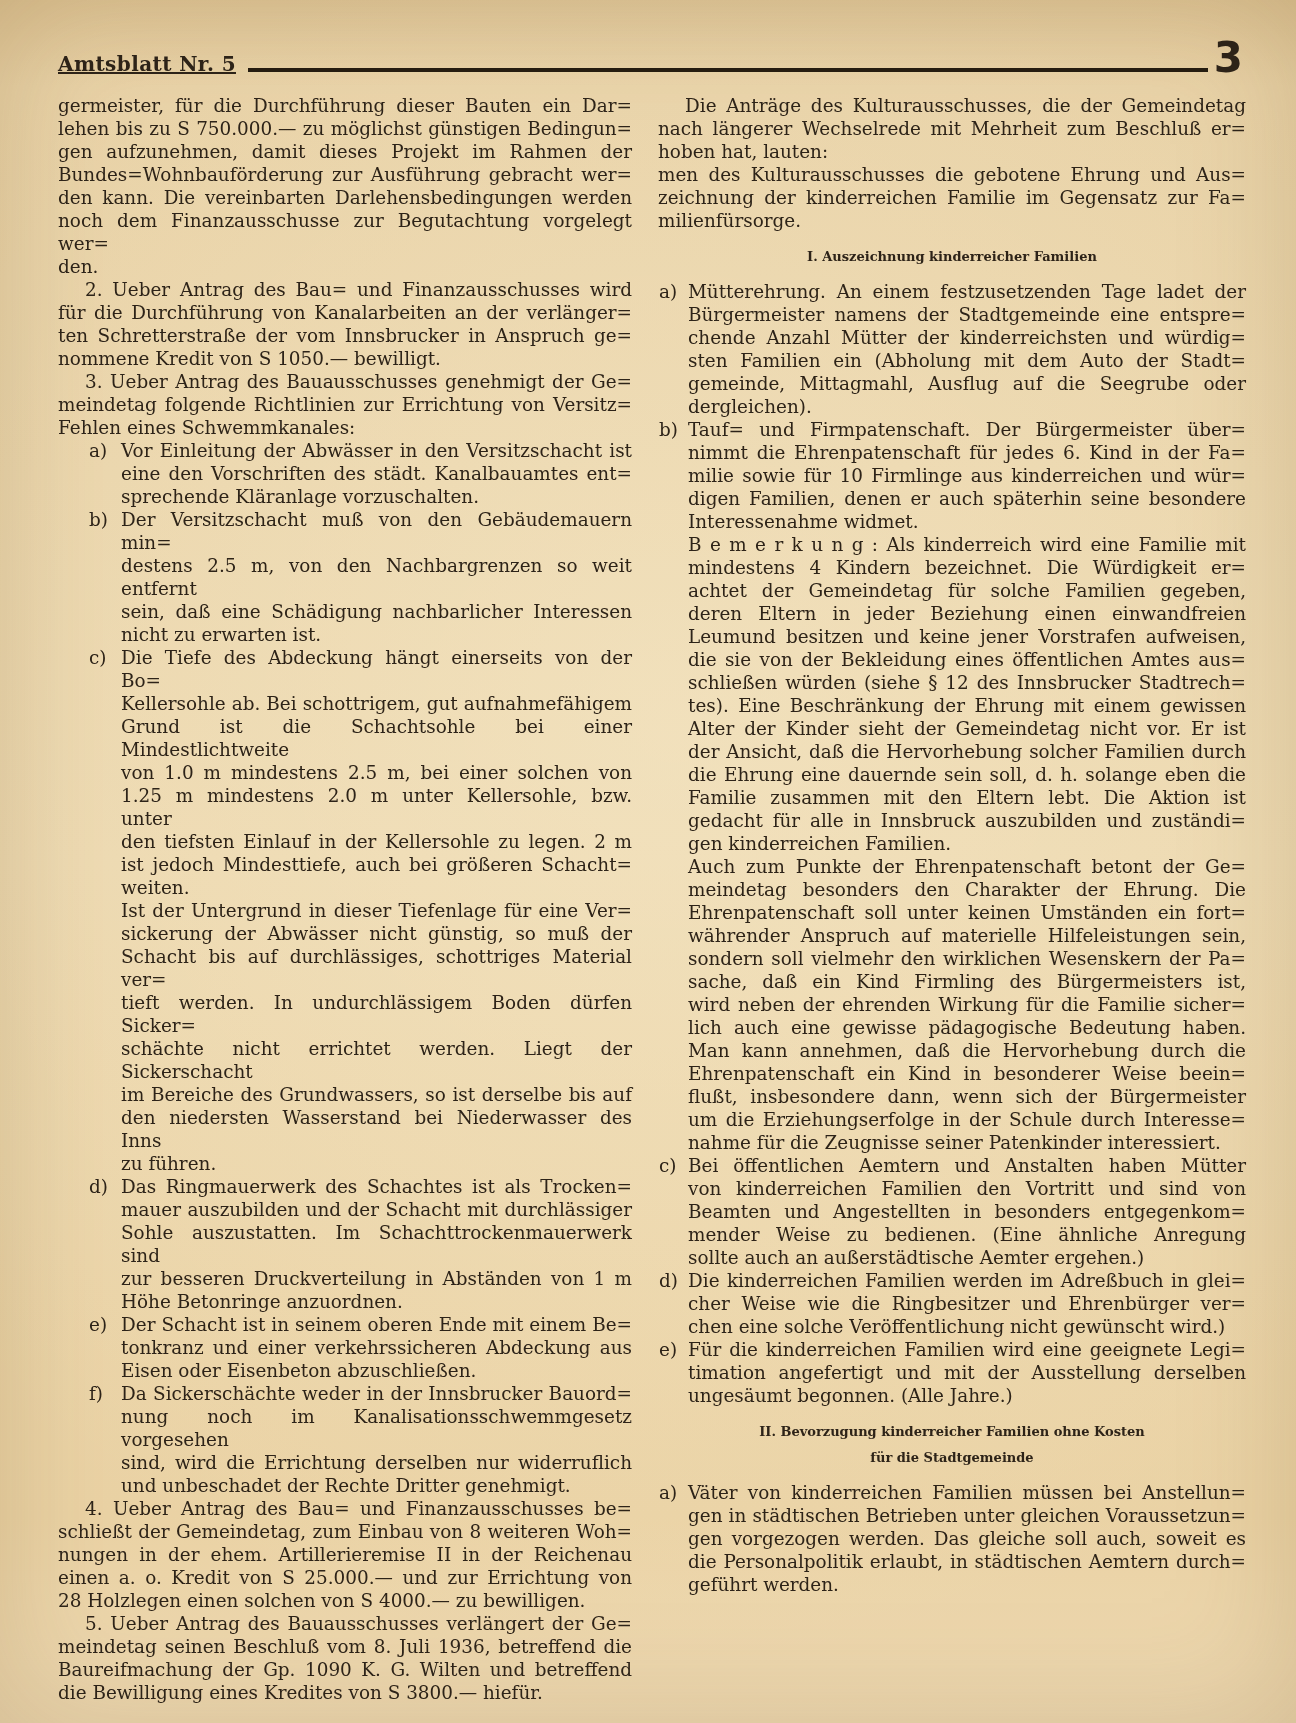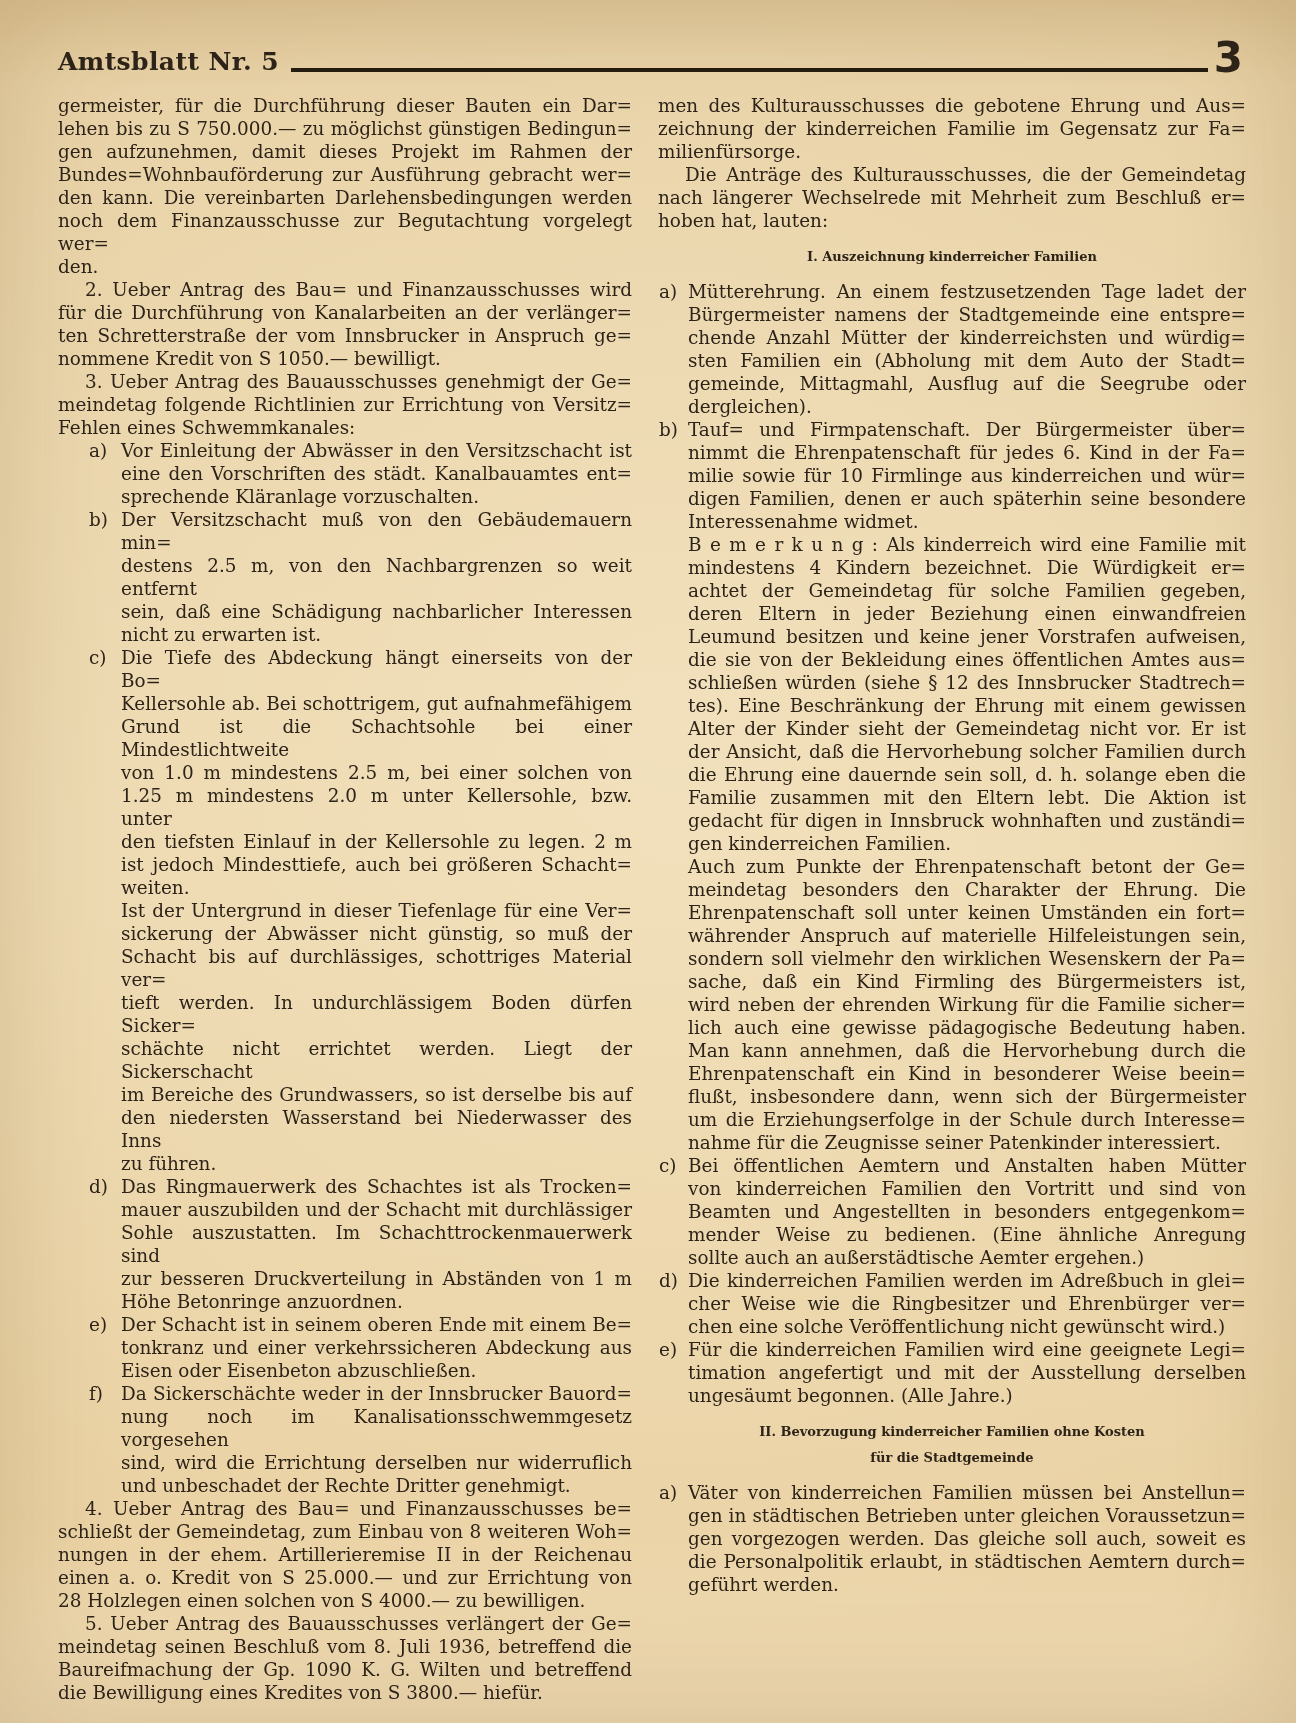--- a/index.html
+++ b/index.html
@@ -18,23 +18,24 @@
       linear-gradient(180deg, #e0c697 0%, #e8d1a5 5%, #ecd7ad 50%, #ead2a4 88%, #eed9b2 100%);
     box-shadow: inset 0 0 120px rgba(120, 88, 38, 0.22);
   }
   .header {
     display: flex;
     align-items: flex-end;
     padding: 40px 52px 0 58px;
   }
   .masthead {
     font-weight: bold;
-    font-size: 25px;
+    font-size: 20px;
     letter-spacing: 0.4px;
     white-space: nowrap;
+    text-decoration: underline;
   }
   .rule {
     flex: 1;
     border-bottom: 4px solid #251c10;
     margin: 0 6px 4px 12px;
     height: 1px;
   }
   .pagenum {
     font-family: "DejaVu Sans", "Liberation Sans", sans-serif;
     font-weight: bold;
@@ -164,29 +165,29 @@
           <div class="tline last">28 Holzlegen einen solchen von S 4000.— zu bewilligen.</div>
         </div>
         <div class="block p indent">
           <div class="tline">5. Ueber Antrag des Bauausschusses verlängert der Ge=</div>
           <div class="tline">meindetag seinen Beschluß vom 8. Juli 1936, betreffend die</div>
           <div class="tline">Baureifmachung der Gp. 1090 K. G. Wilten und betreffend</div>
           <div class="tline last">die Bewilligung eines Kredites von S 3800.— hiefür.</div>
         </div>
       </section>
     <section class="col col-right">
+        <div class="block p indent">
+          <div class="tline">Die Anträge des Kulturausschusses, die der Gemeindetag</div>
+          <div class="tline">nach längerer Wechselrede mit Mehrheit zum Beschluß er=</div>
+          <div class="tline last">hoben hat, lauten:</div>
+        </div>
         <div class="block p">
           <div class="tline">men des Kulturausschusses die gebotene Ehrung und Aus=</div>
           <div class="tline">zeichnung der kinderreichen Familie im Gegensatz zur Fa=</div>
           <div class="tline last">milienfürsorge.</div>
-        </div>
-        <div class="block p indent">
-          <div class="tline">Die Anträge des Kulturausschusses, die der Gemeindetag</div>
-          <div class="tline">nach längerer Wechselrede mit Mehrheit zum Beschluß er=</div>
-          <div class="tline last">hoben hat, lauten:</div>
         </div>
         <div class="block h">
           <div class="tline last">I. Auszeichnung kinderreicher Familien</div>
         </div>
         <div class="block li">
           <span class="marker">a)</span>
           <div class="tline">Mütterehrung. An einem festzusetzenden Tage ladet der</div>
           <div class="tline">Bürgermeister namens der Stadtgemeinde eine entspre=</div>
           <div class="tline">chende Anzahl Mütter der kinderreichsten und würdig=</div>
           <div class="tline">sten Familien ein (Abholung mit dem Auto der Stadt=</div>
@@ -208,21 +209,21 @@
           <div class="tline">achtet der Gemeindetag für solche Familien gegeben,</div>
           <div class="tline">deren Eltern in jeder Beziehung einen einwandfreien</div>
           <div class="tline">Leumund besitzen und keine jener Vorstrafen aufweisen,</div>
           <div class="tline">die sie von der Bekleidung eines öffentlichen Amtes aus=</div>
           <div class="tline">schließen würden (siehe § 12 des Innsbrucker Stadtrech=</div>
           <div class="tline">tes). Eine Beschränkung der Ehrung mit einem gewissen</div>
           <div class="tline">Alter der Kinder sieht der Gemeindetag nicht vor. Er ist</div>
           <div class="tline">der Ansicht, daß die Hervorhebung solcher Familien durch</div>
           <div class="tline">die Ehrung eine dauernde sein soll, d. h. solange eben die</div>
           <div class="tline">Familie zusammen mit den Eltern lebt. Die Aktion ist</div>
-          <div class="tline">gedacht für digen in Innsbruck wohnhaften und zuständi=</div>
+          <div class="tline">gedacht für alle in Innsbruck auszubilden und zuständi=</div>
           <div class="tline last">gen kinderreichen Familien.</div>
         </div>
         <div class="block li">
           <span class="marker"></span>
           <div class="tline">Auch zum Punkte der Ehrenpatenschaft betont der Ge=</div>
           <div class="tline">meindetag besonders den Charakter der Ehrung. Die</div>
           <div class="tline">Ehrenpatenschaft soll unter keinen Umständen ein fort=</div>
           <div class="tline">währender Anspruch auf materielle Hilfeleistungen sein,</div>
           <div class="tline">sondern soll vielmehr den wirklichen Wesenskern der Pa=</div>
           <div class="tline">sache, daß ein Kind Firmling des Bürgermeisters ist,</div>

